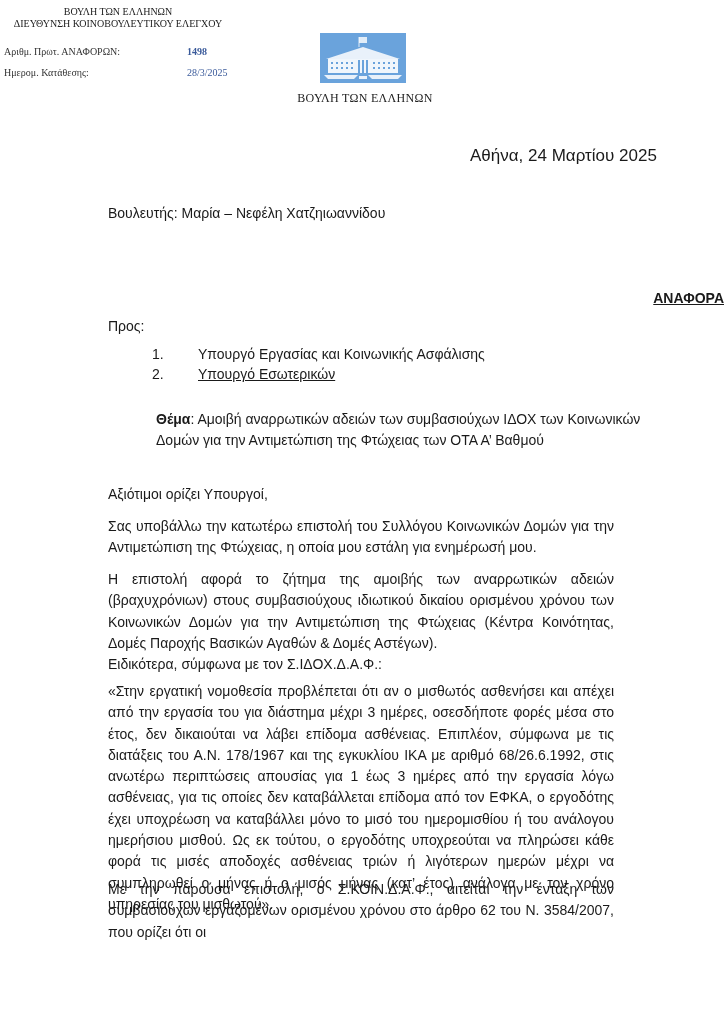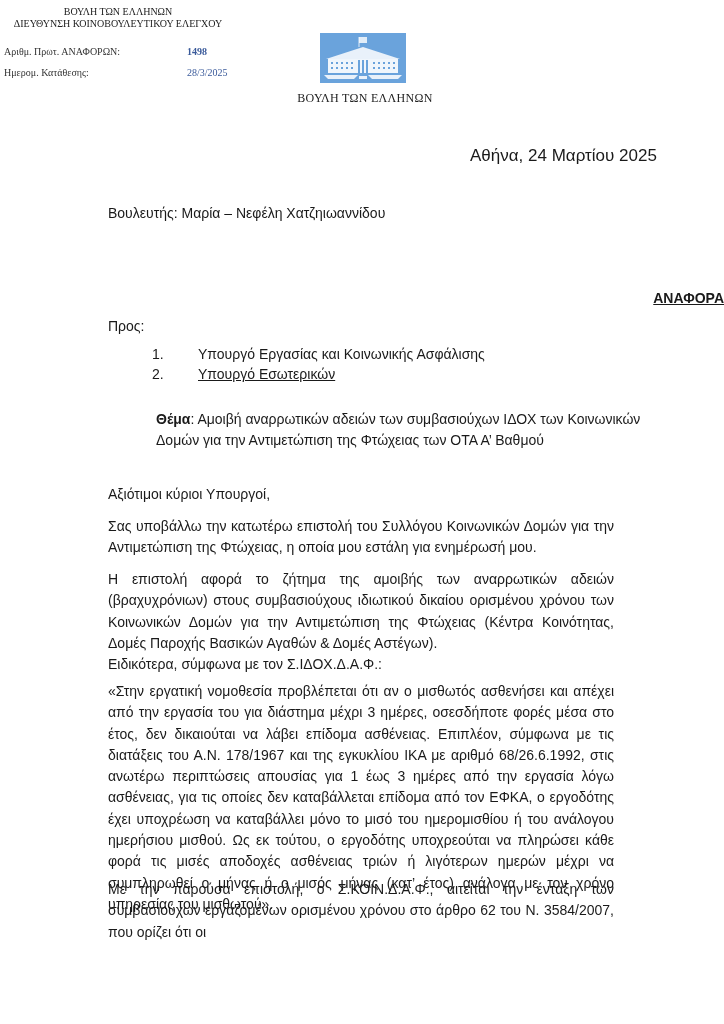--- a/index.html
+++ b/index.html
@@ -97,19 +97,19 @@
   <span class="num">1.</span><span>Υπουργό Εργασίας και Κοινωνικής Ασφάλισης</span>
 </div>
 <div class="rcpt sans" style="top:366px;text-decoration:underline;">
   <span class="num">2.</span><span>Υπουργό Εσωτερικών</span>
 </div>
 
 <div class="subject sans">
   <b>Θέμα</b><span>: Αμοιβή αναρρωτικών αδειών των συμβασιούχων ΙΔΟΧ των Κοινωνικών Δομών για την Αντιμετώπιση της Φτώχειας των ΟΤΑ Α’ Βαθμού</span>
 </div>
 
-<div class="greet sans">Αξιότιμοι κύριοι Υπουργοί,</div>
+<div class="greet sans">Αξιότιμοι ορίζει Υπουργοί,</div>
 
 <div class="para sans" style="top:516px;">Σας υποβάλλω την κατωτέρω επιστολή του Συλλόγου Κοινωνικών Δομών για την Αντιμετώπιση της Φτώχειας, η οποία μου εστάλη για ενημέρωσή μου.</div>
 <div class="para sans" style="top:569px;">Η επιστολή αφορά το ζήτημα της αμοιβής των αναρρωτικών αδειών (βραχυχρόνιων) στους συμβασιούχους ιδιωτικού δικαίου ορισμένου χρόνου των Κοινωνικών Δομών για την Αντιμετώπιση της Φτώχειας (Κέντρα Κοινότητας, Δομές Παροχής Βασικών Αγαθών &amp; Δομές Αστέγων).</div>
 <div class="para sans" style="top:654px;">Ειδικότερα, σύμφωνα με τον Σ.ΙΔΟΧ.Δ.Α.Φ.:</div>
 <div class="para sans" style="top:681px;">«Στην εργατική νομοθεσία προβλέπεται ότι αν ο μισθωτός ασθενήσει και απέχει από την εργασία του για διάστημα μέχρι 3 ημέρες, οσεσδήποτε φορές μέσα στο έτος, δεν δικαιούται να λάβει επίδομα ασθένειας. Επιπλέον, σύμφωνα με τις διατάξεις του Α.Ν. 178/1967 και της εγκυκλίου ΙΚΑ με αριθμό 68/26.6.1992, στις ανωτέρω περιπτώσεις απουσίας για 1 έως 3 ημέρες από την εργασία λόγω ασθένειας, για τις οποίες δεν καταβάλλεται επίδομα από τον ΕΦΚΑ, ο εργοδότης έχει υποχρέωση να καταβάλλει μόνο το μισό του ημερομισθίου ή του ανάλογου ημερήσιου μισθού. Ως εκ τούτου, ο εργοδότης υποχρεούται να πληρώσει κάθε φορά τις μισές αποδοχές ασθένειας τριών ή λιγότερων ημερών μέχρι να συμπληρωθεί ο μήνας ή ο μισός μήνας (κατ’ έτος) ανάλογα με τον χρόνο υπηρεσίας του μισθωτού».</div>
 <div class="para sans" style="top:879px;">Με την παρούσα επιστολή, ο Σ.ΚΟΙΝ.Δ.Α.Φ., αιτείται την ένταξη των συμβασιούχων εργαζομένων ορισμένου χρόνου στο άρθρο 62 του Ν. 3584/2007, που ορίζει ότι οι</div>
 
 </body></html>

